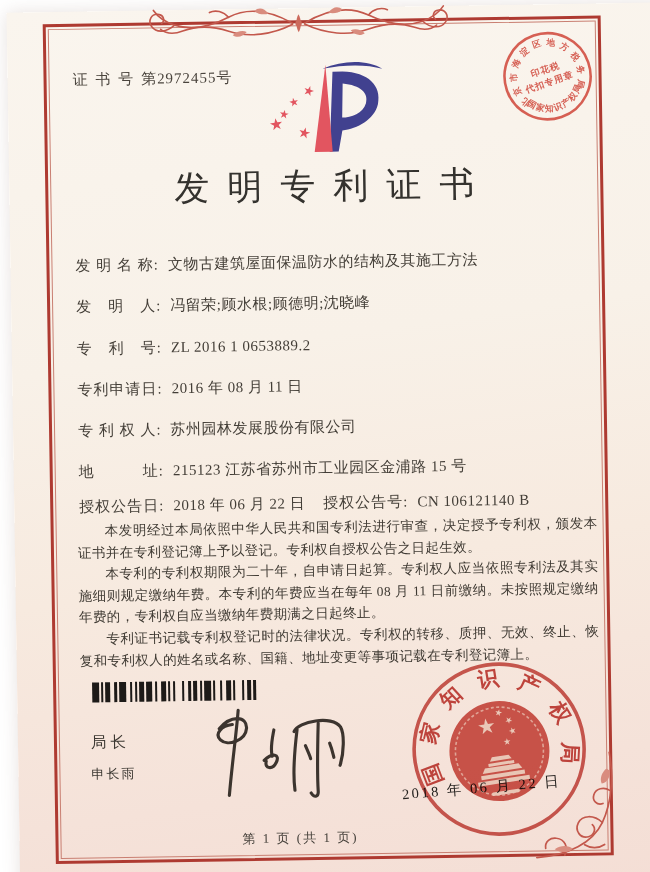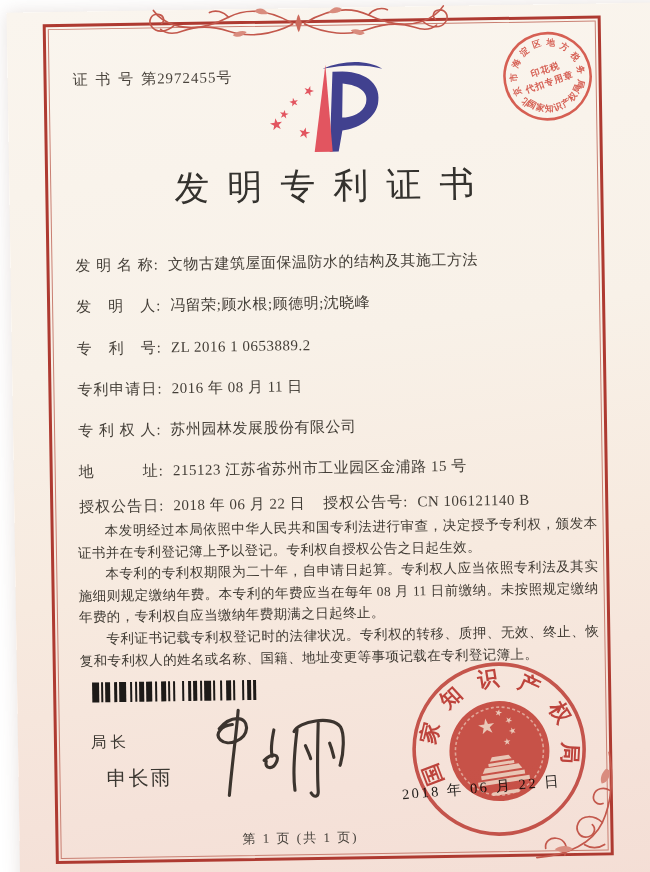--- a/index.html
+++ b/index.html
@@ -28,21 +28,21 @@
   .pair2{position:absolute;left:244px;top:0;}
 
   .body-text{position:absolute;left:24px;top:494px;width:520px;font-size:13.5px;line-height:1.6;
              text-align:justify;color:#3f3a33;font-family:"Liberation Serif","DejaVu Serif",serif;}
   .body-text p{margin:0;text-indent:2em;letter-spacing:.4px;}
 
   .barcode{position:absolute;left:36px;top:656px;width:168px;height:20px;}
   .barcode i{position:absolute;top:0;height:100%;background:#1d1a18;}
 
   .officer-title{position:absolute;left:34px;top:706px;font-size:15.5px;letter-spacing:4px;color:#3b3731;font-weight:500;}
-  .officer-name{position:absolute;left:49px;top:739px;font-size:20px;letter-spacing:2px;color:#3b3731;font-weight:500;}
+  .officer-name{position:absolute;left:34px;top:739px;font-size:13px;letter-spacing:2px;color:#3b3731;font-weight:500;}
   .signature{position:absolute;left:128px;top:680px;width:172px;height:96px;mix-blend-mode:multiply;}
 
   .seal-date{position:absolute;left:344px;top:758px;font-size:14.5px;color:#262320;letter-spacing:2.5px;
              transform:rotate(-4deg);font-family:"Liberation Serif","DejaVu Serif",serif;z-index:3;}
 
   .seal-main{position:absolute;left:352px;top:639px;width:180px;height:180px;
              mix-blend-mode:multiply;transform:rotate(-8deg);z-index:4;opacity:.94;}
   .seal-main .ring span{position:absolute;left:50%;top:50%;font-size:21px;font-weight:600;color:#c2403a;
              font-family:"Liberation Serif","DejaVu Serif",serif;}
   .ring{position:absolute;inset:0;}

